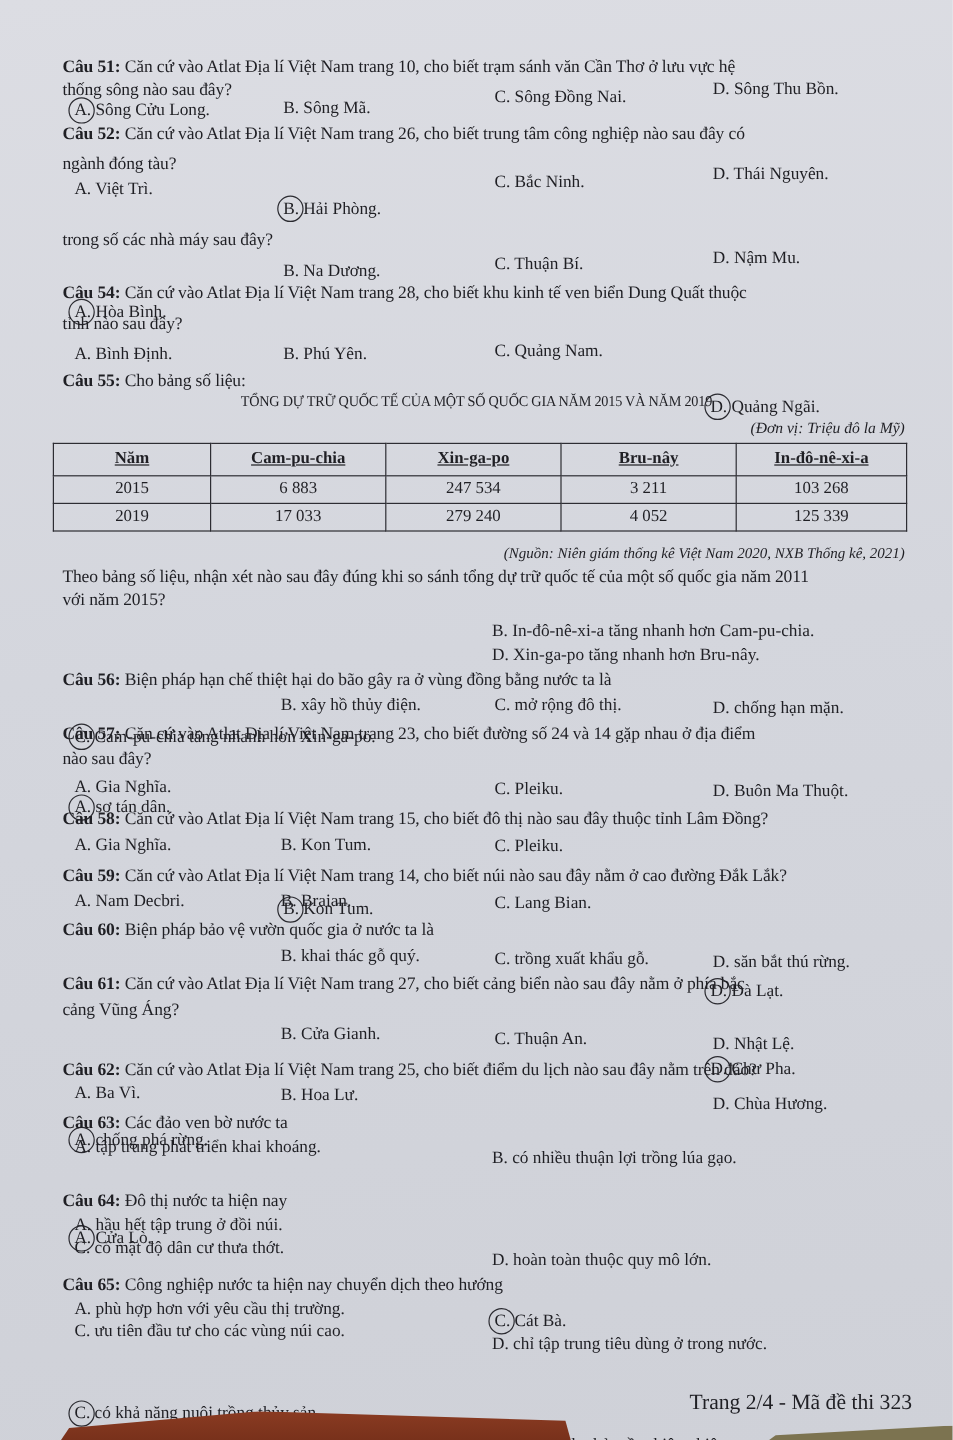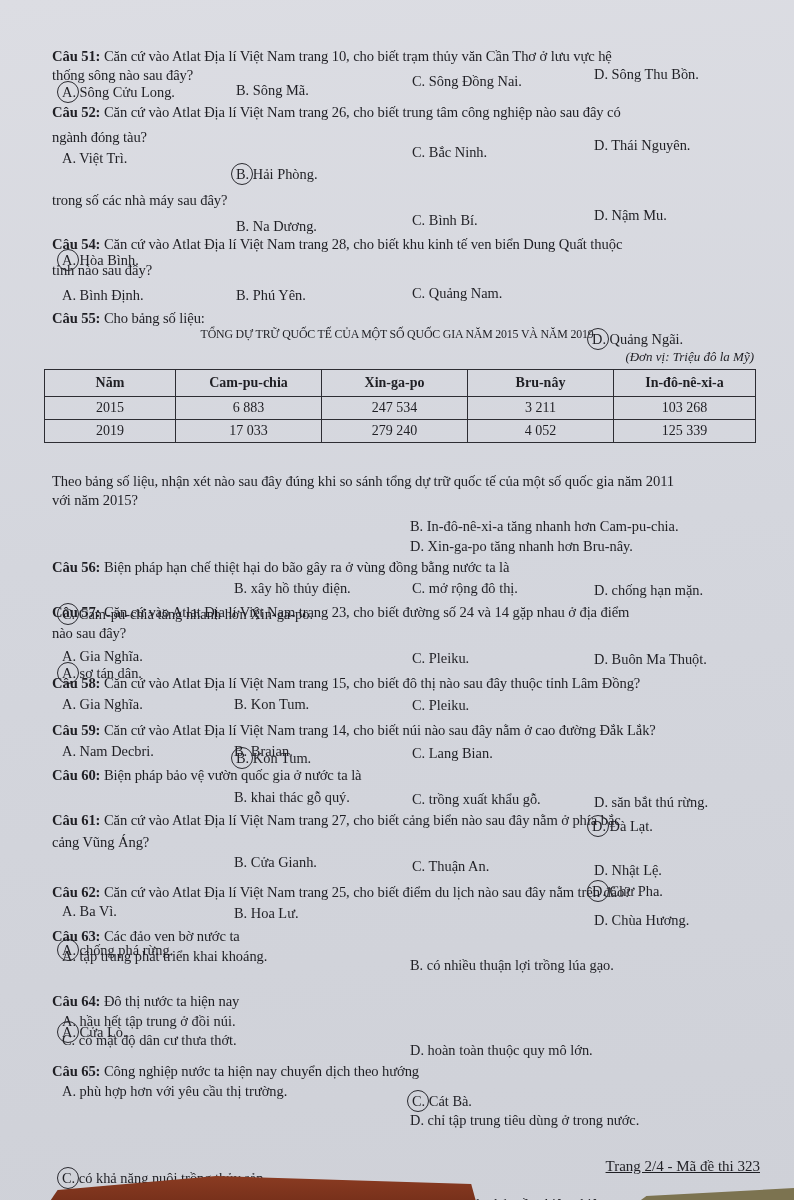--- a/index.html
+++ b/index.html
@@ -25,55 +25,55 @@
   .title { position: absolute; left: 0; width: 794px; text-align: center; top: 327px; font-size: 12.5px; letter-spacing: -0.2px; transform: scaleX(0.95); }
   .unit { position: absolute; right: 40px; top: 349px; font-style: italic; font-size: 13px; }
   .source { position: absolute; right: 40px; top: 454px; font-style: italic; font-size: 12.5px; }
   table.data {
     position: absolute; left: 44px; top: 369px; width: 712px;
     border-collapse: collapse; font-size: 14px;
   }
   table.data td, table.data th {
     border: 1.2px solid #2d2d33; text-align: center; height: 22px; padding: 0;
   }
-  table.data th { font-weight: bold; height: 26px; }
-  .footer { position: absolute; right: 34px; top: 1158px; font-size: 15px; text-decoration: underline; }
+  table.data th { font-weight: bold; height: 26px; text-decoration: underline; }
+  .footer { position: absolute; right: 34px; top: 1158px; font-size: 18px; }
   .desk {
     position: absolute; left: 40px; top: 1176px; width: 440px; height: 40px;
     background: linear-gradient(180deg, #8a3b22, #6c2a16);
     clip-path: polygon(4% 35%, 40% 0%, 98% 20%, 100% 100%, 0% 100%);
   }
   .desk2 {
     position: absolute; left: 630px; top: 1188px; width: 164px; height: 20px;
     background: #7c7350; clip-path: polygon(10% 40%, 100% 0%, 100% 100%, 0% 100%);
   }
 </style>
 </head>
 <body>
 
 <div class="page">
 
-  <div class="line q" style="left:52px;top:48px"><b>Câu 51:</b> <span>Căn cứ vào Atlat Địa lí Việt Nam trang 10, cho biết trạm thủy văn Cần Thơ ở lưu vực hệ</span></div>
+  <div class="line q" style="left:52px;top:48px"><b>Câu 51:</b> <span>Căn cứ vào Atlat Địa lí Việt Nam trang 10, cho biết trạm sánh văn Cần Thơ ở lưu vực hệ</span></div>
   <div class="line" style="left:52px;top:67px">thống sông nào sau đây?</div>
   <div class="opt circ" style="left:62px;top:84px">A. Sông Cửu Long.</div>
   <div class="opt" style="left:236px;top:82px">B. Sông Mã.</div>
   <div class="opt" style="left:412px;top:73px">C. Sông Đồng Nai.</div>
   <div class="opt" style="left:594px;top:66px">D. Sông Thu Bồn.</div>
 
   <div class="line q" style="left:52px;top:104px"><b>Câu 52:</b> <span>Căn cứ vào Atlat Địa lí Việt Nam trang 26, cho biết trung tâm công nghiệp nào sau đây có</span></div>
   <div class="line" style="left:52px;top:129px">ngành đóng tàu?</div>
   <div class="opt" style="left:62px;top:150px">A. Việt Trì.</div>
   <div class="opt circ" style="left:236px;top:149px">B. Hải Phòng.</div>
   <div class="opt" style="left:412px;top:144px">C. Bắc Ninh.</div>
   <div class="opt" style="left:594px;top:137px">D. Thái Nguyên.</div>
 
   <div class="line" style="left:52px;top:192px">trong số các nhà máy sau đây?</div>
   <div class="opt circ" style="left:62px;top:218px">A. Hòa Bình.</div>
   <div class="opt" style="left:236px;top:218px">B. Na Dương.</div>
-  <div class="opt" style="left:412px;top:212px">C. Bình Bí.</div>
+  <div class="opt" style="left:412px;top:212px">C. Thuận Bí.</div>
   <div class="opt" style="left:594px;top:207px">D. Nậm Mu.</div>
 
   <div class="line q" style="left:52px;top:236px"><b>Câu 54:</b> <span>Căn cứ vào Atlat Địa lí Việt Nam trang 28, cho biết khu kinh tế ven biển Dung Quất thuộc</span></div>
   <div class="line" style="left:52px;top:262px">tỉnh nào sau đây?</div>
   <div class="opt" style="left:62px;top:287px">A. Bình Định.</div>
   <div class="opt" style="left:236px;top:287px">B. Phú Yên.</div>
   <div class="opt" style="left:412px;top:285px">C. Quảng Nam.</div>
   <div class="opt circ" style="left:592px;top:280px">D. Quảng Ngãi.</div>
 
   <div class="line q" style="left:52px;top:310px"><b>Câu 55:</b> <span>Cho bảng số liệu:</span></div>
@@ -98,20 +98,21 @@
     </tr>
     <tr>
       <td>2019</td>
       <td>17 033</td>
       <td>279 240</td>
       <td>4 052</td>
       <td>125 339</td>
     </tr>
   </tbody>
     </table>
+  <div class="source">(Nguồn: Niên giám thống kê Việt Nam 2020, NXB Thống kê, 2021)</div>
 
   <div class="line" style="left:52px;top:473px">Theo bảng số liệu, nhận xét nào sau đây đúng khi so sánh tổng dự trữ quốc tế của một số quốc gia năm 2011</div>
   <div class="line" style="left:52px;top:492px">với năm 2015?</div>
   <div class="opt" style="left:410px;top:518px">B. In-đô-nê-xi-a tăng nhanh hơn Cam-pu-chia.</div>
   <div class="opt circ" style="left:62px;top:538px">C. Cam-pu-chia tăng nhanh hơn Xin-ga-po.</div>
   <div class="opt" style="left:410px;top:538px">D. Xin-ga-po tăng nhanh hơn Bru-nây.</div>
 
   <div class="line q" style="left:52px;top:559px"><b>Câu 56:</b> <span>Biện pháp hạn chế thiệt hại do bão gây ra ở vùng đồng bằng nước ta là</span></div>
   <div class="opt circ" style="left:62px;top:580px">A. sơ tán dân.</div>
   <div class="opt" style="left:234px;top:580px">B. xây hồ thủy điện.</div>
@@ -164,19 +165,20 @@
 
   <div class="line q" style="left:52px;top:993px"><b>Câu 64:</b> <span>Đô thị nước ta hiện nay</span></div>
   <div class="opt" style="left:62px;top:1013px">A. hầu hết tập trung ở đồi núi.</div>
 
   <div class="opt" style="left:62px;top:1032px">C. có mật độ dân cư thưa thớt.</div>
   <div class="opt" style="left:410px;top:1042px">D. hoàn toàn thuộc quy mô lớn.</div>
 
   <div class="line q" style="left:52px;top:1063px"><b>Câu 65:</b> <span>Công nghiệp nước ta hiện nay chuyển dịch theo hướng</span></div>
   <div class="opt" style="left:62px;top:1083px">A. phù hợp hơn với yêu cầu thị trường.</div>
 
+  <div class="opt" style="left:62px;top:1101px">C. ưu tiên đầu tư cho các vùng núi cao.</div>
   <div class="opt" style="left:410px;top:1112px">D. chỉ tập trung tiêu dùng ở trong nước.</div>
 
   <div class="footer">Trang 2/4 - Mã đề thi 323</div>
 
   <div class="desk"></div>
   <div class="desk2"></div>
 </div>
 
 </body></html>

